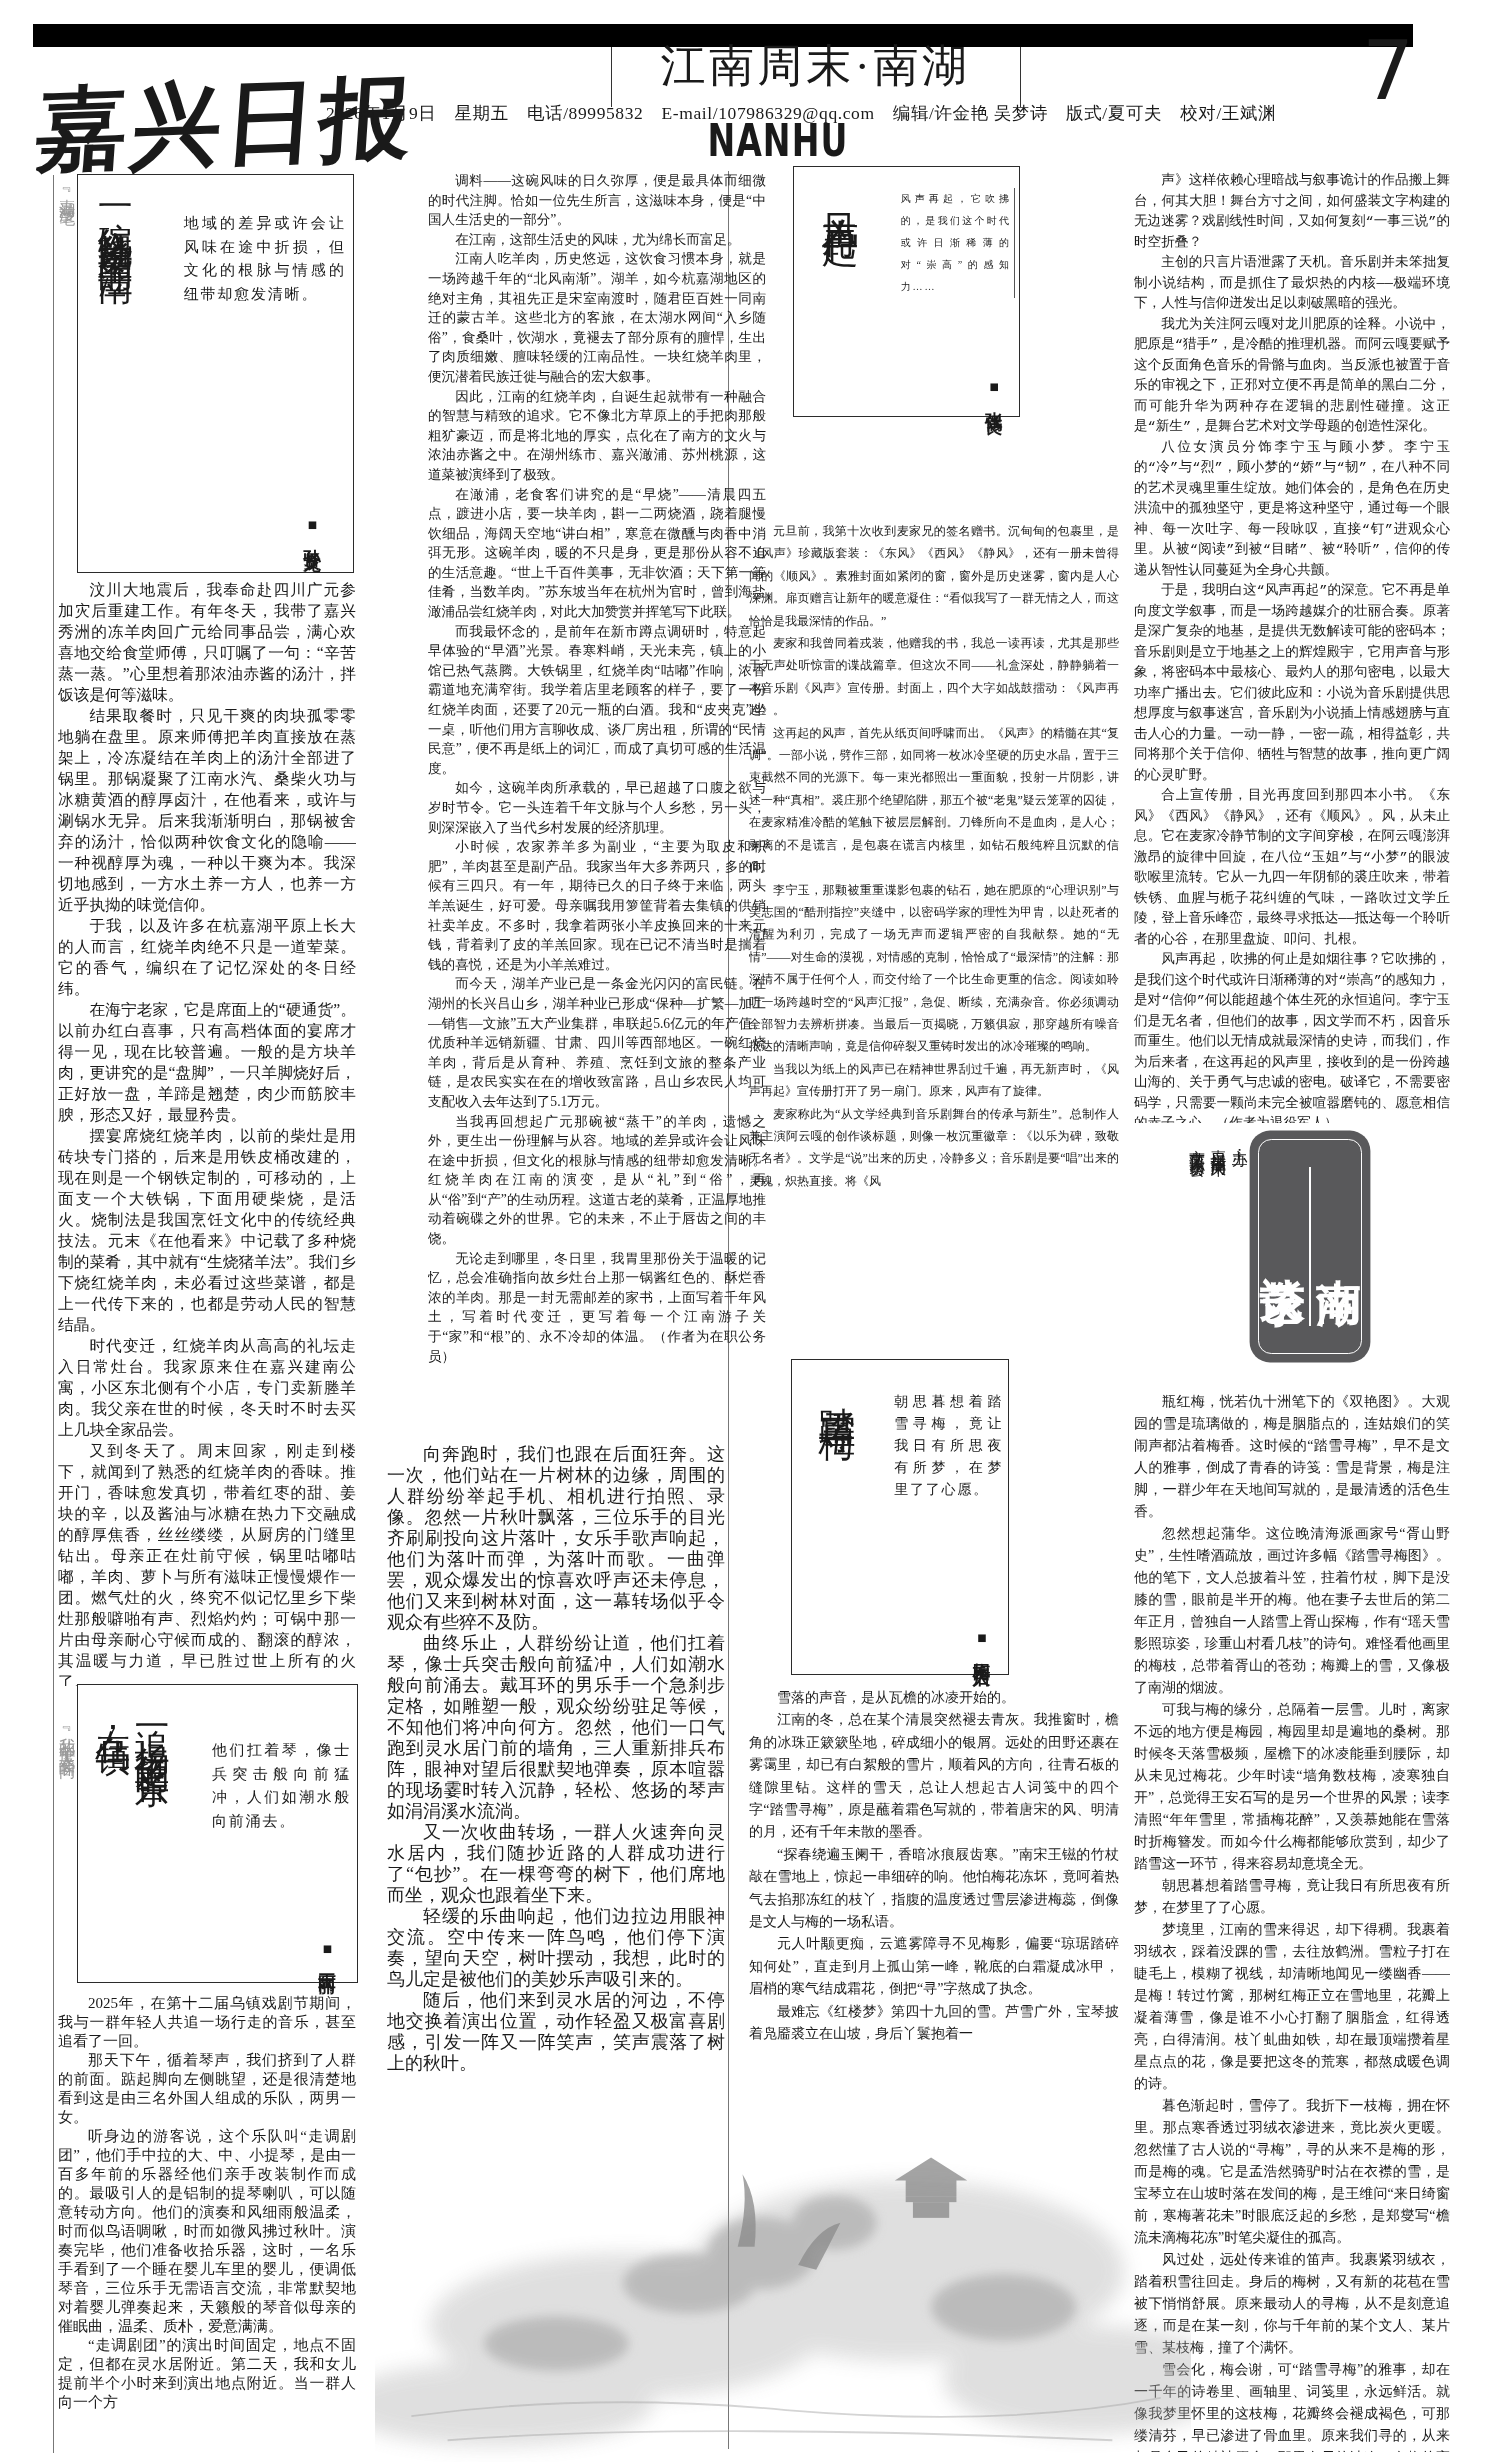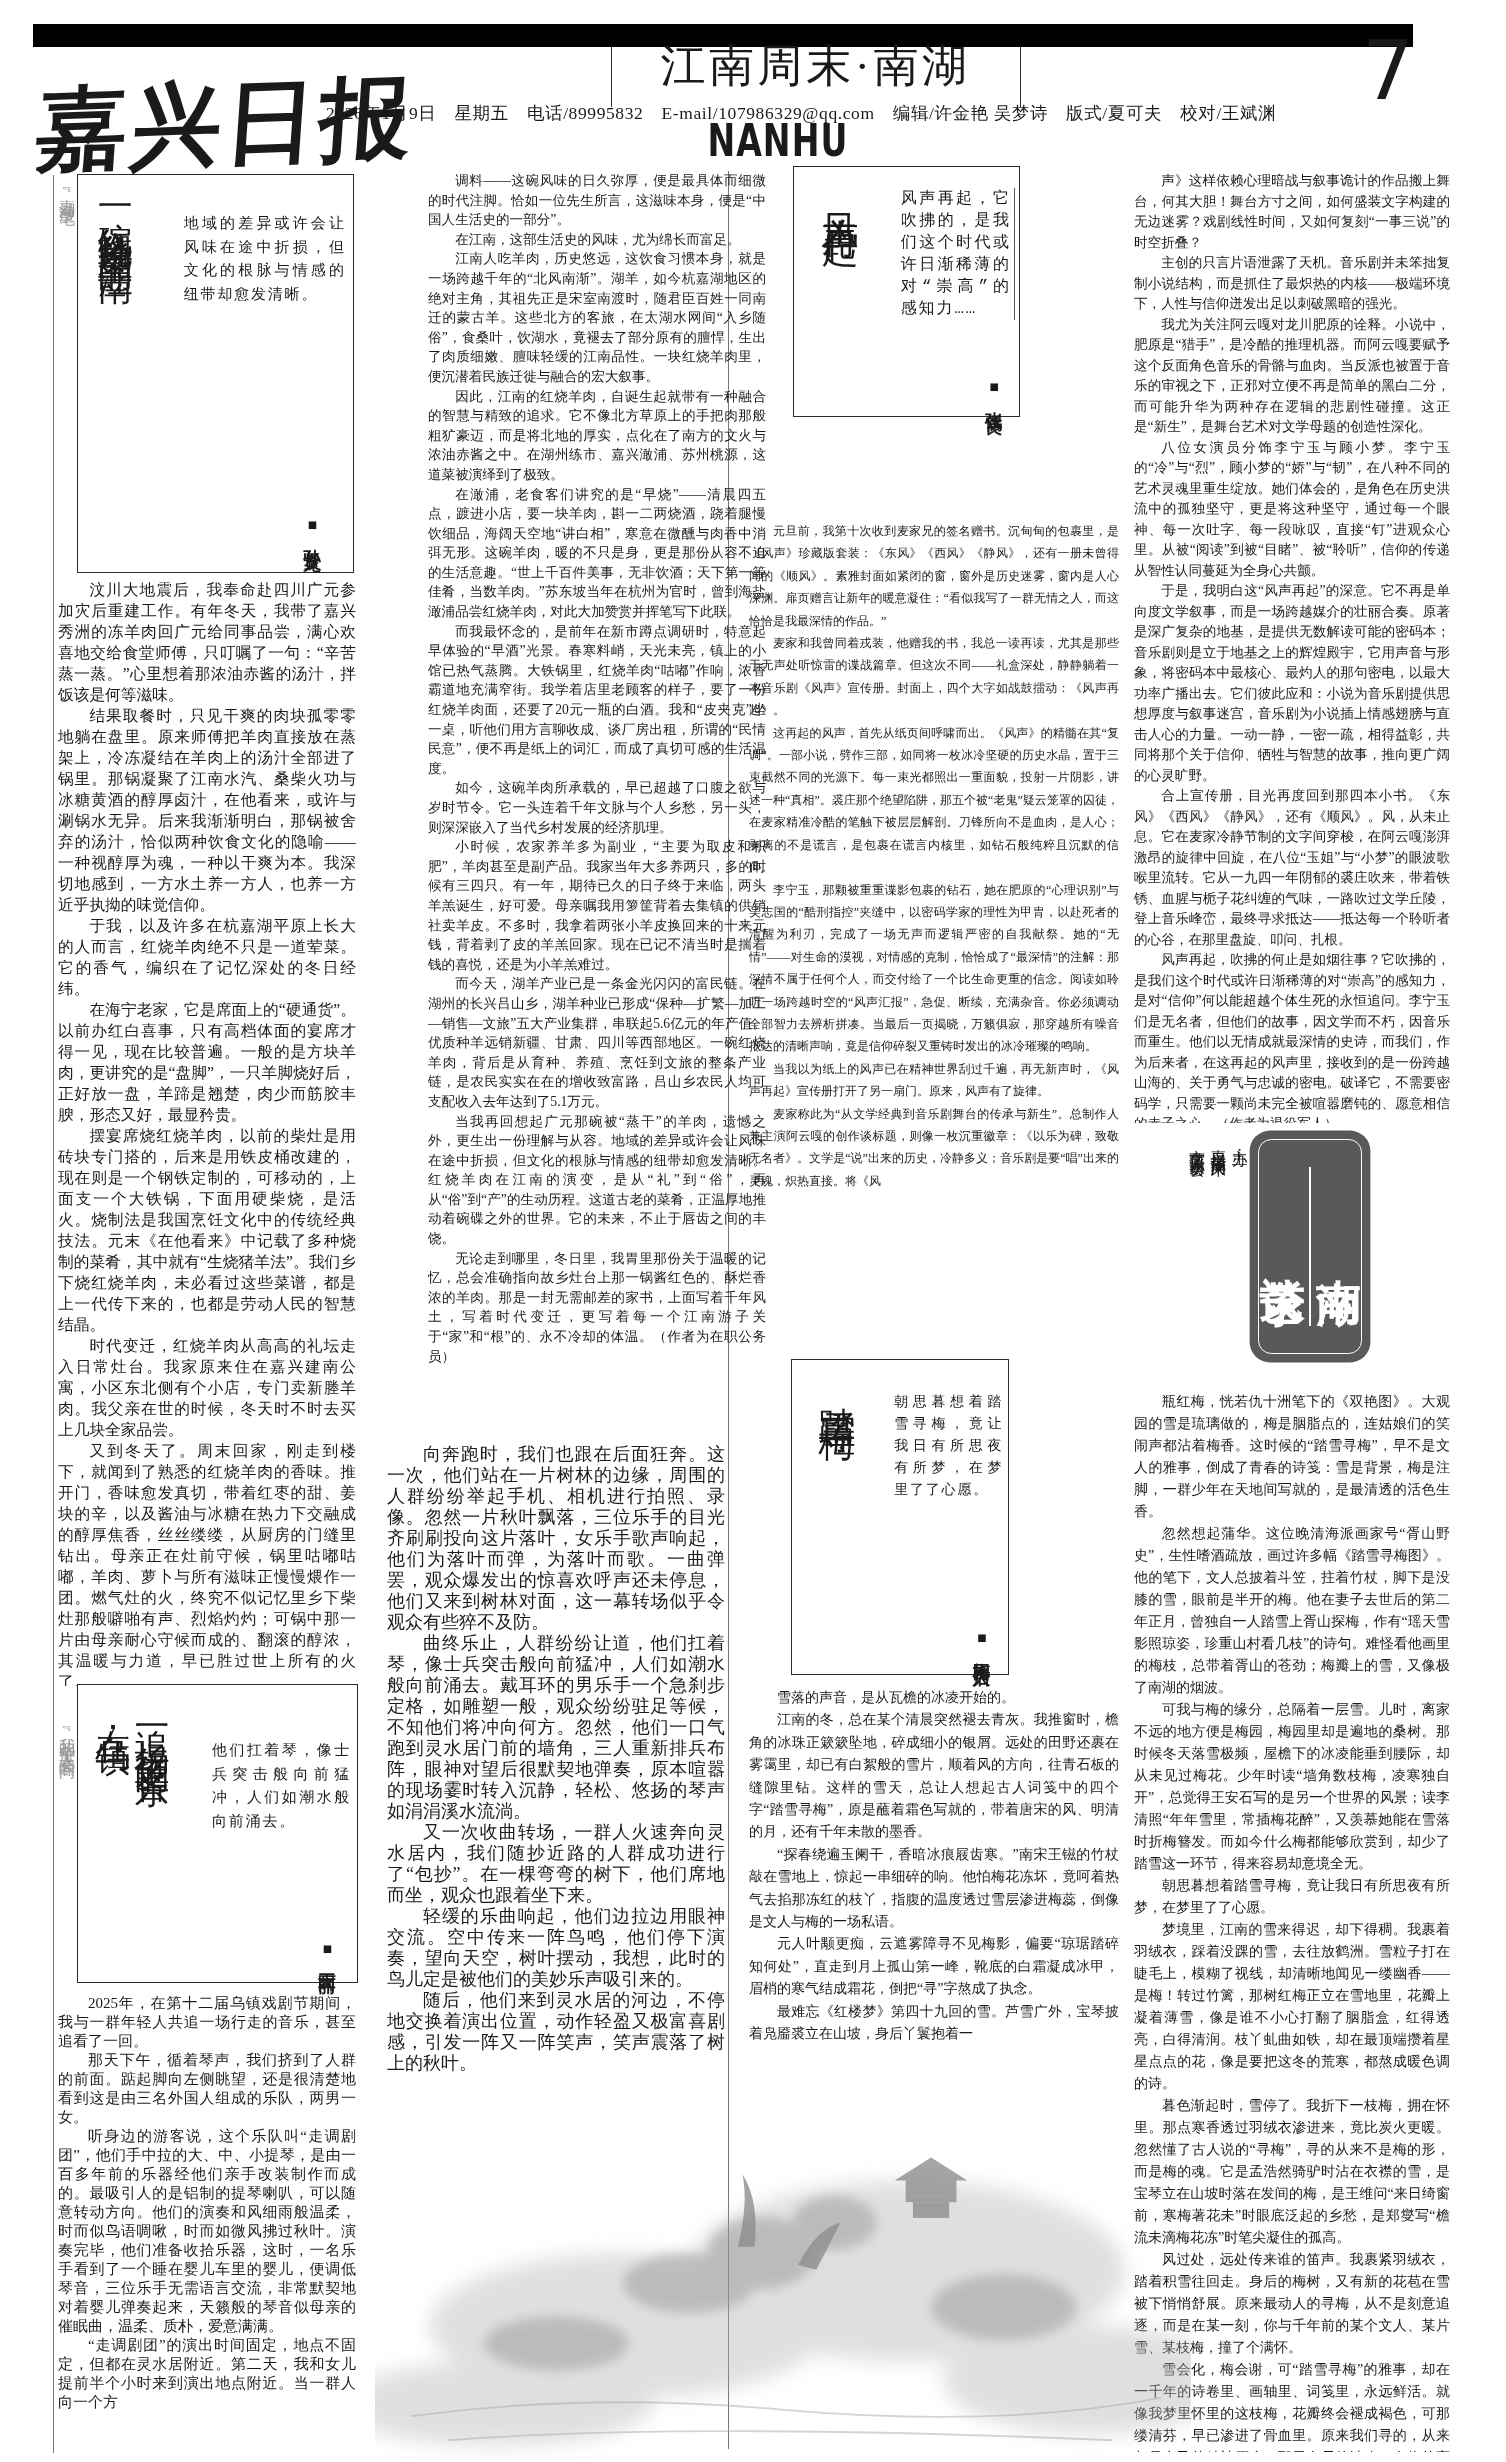--- a/index.html
+++ b/index.html
@@ -29,21 +29,21 @@
   .intro{font-size:15px;line-height:23.6px;letter-spacing:1.8px;text-align:justify;font-weight:500;}
   .byline{font-size:17.5px;letter-spacing:2.4px;font-weight:bold;}
   .byline .sq{font-size:15.7px;}
   
   .flow p{margin:0;text-indent:2em;text-align:justify;}
   .strip{font-size:15.7px;line-height:21px;}
   .strip2{font-size:15px;line-height:19px;}
   .bodycol{font-size:13.6px;line-height:19.6px;margin-left:41px;}
   .bodycol2{font-size:18px;line-height:21px;}
   .rcol1{font-size:12px;line-height:22.4px;}
-  .rcol2{font-size:13.6px;line-height:20.5px;}
+  .rcol2{font-size:13.6px;line-height:20.5px;font-family:Liberation Mono, monospace;}
   .pcol1{font-size:14px;line-height:22.4px;}
   .pcol2{font-size:14px;line-height:22px;}
   .flow{overflow:hidden;}
   
   .seal{background:#59595b;border-radius:18px;color:#fff;box-shadow:0 0 0 2.4px #59595b;}
   .seal-inner{position:absolute;inset:6px;border:1.8px solid #fff;border-radius:13.3px;display:flex;
               flex-direction:row;align-items:center;justify-content:center;gap:4.8px;}
   .seal-col{writing-mode:vertical-rl;font-size:45px;font-weight:bold;letter-spacing:3.6px;line-height:1;}
   .seal-div{width:1.2px;height:75%;background:#fff;}
   .organizer{font-size:15.7px;letter-spacing:1.8px;line-height:1.35;}
@@ -116,21 +116,21 @@
   <div class="abs flow bodycol2" style="left:387px;top:1444px;width:338px;height:704px;">
       <p class="para">向奔跑时，我们也跟在后面狂奔。这一次，他们站在一片树林的边缘，周围的人群纷纷举起手机、相机进行拍照、录像。忽然一片秋叶飘落，三位乐手的目光齐刷刷投向这片落叶，女乐手歌声响起，他们为落叶而弹，为落叶而歌。一曲弹罢，观众爆发出的惊喜欢呼声还未停息，他们又来到树林对面，这一幕转场似乎令观众有些猝不及防。</p>
       <p class="para">曲终乐止，人群纷纷让道，他们扛着琴，像士兵突击般向前猛冲，人们如潮水般向前涌去。戴耳环的男乐手一个急刹步定格，如雕塑一般，观众纷纷驻足等候，不知他们将冲向何方。忽然，他们一口气跑到灵水居门前的墙角，三人重新排兵布阵，眼神对望后很默契地弹奏，原本喧嚣的现场霎时转入沉静，轻松、悠扬的琴声如涓涓溪水流淌。</p>
       <p class="para">又一次收曲转场，一群人火速奔向灵水居内，我们随抄近路的人群成功进行了“包抄”。在一棵弯弯的树下，他们席地而坐，观众也跟着坐下来。</p>
       <p class="para">轻缓的乐曲响起，他们边拉边用眼神交流。空中传来一阵鸟鸣，他们停下演奏，望向天空，树叶摆动，我想，此时的鸟儿定是被他们的美妙乐声吸引来的。</p>
       <p class="para">随后，他们来到灵水居的河边，不停地交换着演出位置，动作轻盈又极富喜剧感，引发一阵又一阵笑声，笑声震落了树上的秋叶。</p>
     </div>
 
   <div class="abs tbox" style="left:793px;top:166px;width:225px;height:249px;">
     <div class="abs vtext big-vtitle" style="left:25px;top:17px;height:224px;font-size:37px;">风声再起</div>
-    <div class="abs intro" style="right:3.6px;top:20.5px;width:110px;font-size:16px;line-height:22px;border-right:1.2px solid #555;padding-right:3.6px;font-family:Liberation Mono, monospace;">风声再起，它吹拂的，是我们这个时代或许日渐稀薄的对“崇高”的感知力……</div>
+    <div class="abs intro" style="right:3.6px;top:20.5px;width:110px;font-size:10px;line-height:22px;border-right:1.2px solid #555;padding-right:3.6px;">风声再起，它吹拂的，是我们这个时代或许日渐稀薄的对“崇高”的感知力……</div>
     <div class="abs vtext byline" style="right:13.3px;bottom:11px;"><span class="sq">■</span><span>张偶良</span></div>
   </div>
   <div class="abs flow rcol1" style="left:749px;top:520px;width:370px;height:843px;">
       <p class="para">元旦前，我第十次收到麦家兄的签名赠书。沉甸甸的包裹里，是《风声》珍藏版套装：《东风》《西风》《静风》，还有一册未曾得闻的《顺风》。素雅封面如紧闭的窗，窗外是历史迷雾，窗内是人心深渊。扉页赠言让新年的暖意凝住：“看似我写了一群无情之人，而这恰恰是我最深情的作品。”</p>
       <p class="para">麦家和我曾同着戎装，他赠我的书，我总一读再读，尤其是那些于无声处听惊雷的谍战篇章。但这次不同——礼盒深处，静静躺着一本音乐剧《风声》宣传册。封面上，四个大字如战鼓擂动：《风声再起》。</p>
       <p class="para">这再起的风声，首先从纸页间呼啸而出。《风声》的精髓在其“复调”。一部小说，劈作三部，如同将一枚冰冷坚硬的历史水晶，置于三束截然不同的光源下。每一束光都照出一重面貌，投射一片阴影，讲述一种“真相”。裘庄那个绝望陷阱，那五个被“老鬼”疑云笼罩的囚徒，在麦家精准冷酷的笔触下被层层解剖。刀锋所向不是血肉，是人心；剥离的不是谎言，是包裹在谎言内核里，如钻石般纯粹且沉默的信仰。</p>
       <p class="para">李宁玉，那颗被重重谍影包裹的钻石，她在肥原的“心理识别”与吴志国的“酷刑指控”夹缝中，以密码学家的理性为甲胄，以赴死者的清醒为利刃，完成了一场无声而逻辑严密的自我献祭。她的“无情”——对生命的漠视，对情感的克制，恰恰成了“最深情”的注解：那深情不属于任何个人，而交付给了一个比生命更重的信念。阅读如聆听一场跨越时空的“风声汇报”，急促、断续，充满杂音。你必须调动全部智力去辨析拼凑。当最后一页揭晓，万籁俱寂，那穿越所有噪音抵达的清晰声响，竟是信仰碎裂又重铸时发出的冰冷璀璨的鸣响。</p>
       <p class="para">当我以为纸上的风声已在精神世界刮过千遍，再无新声时，《风声再起》宣传册打开了另一扇门。原来，风声有了旋律。</p>
       <p class="para">麦家称此为“从文学经典到音乐剧舞台的传承与新生”。总制作人兼主演阿云嘎的创作谈标题，则像一枚沉重徽章：《以乐为碑，致敬无名者》。文学是“说”出来的历史，冷静多义；音乐剧是要“唱”出来的灵魂，炽热直接。将《风</p>
     </div>

